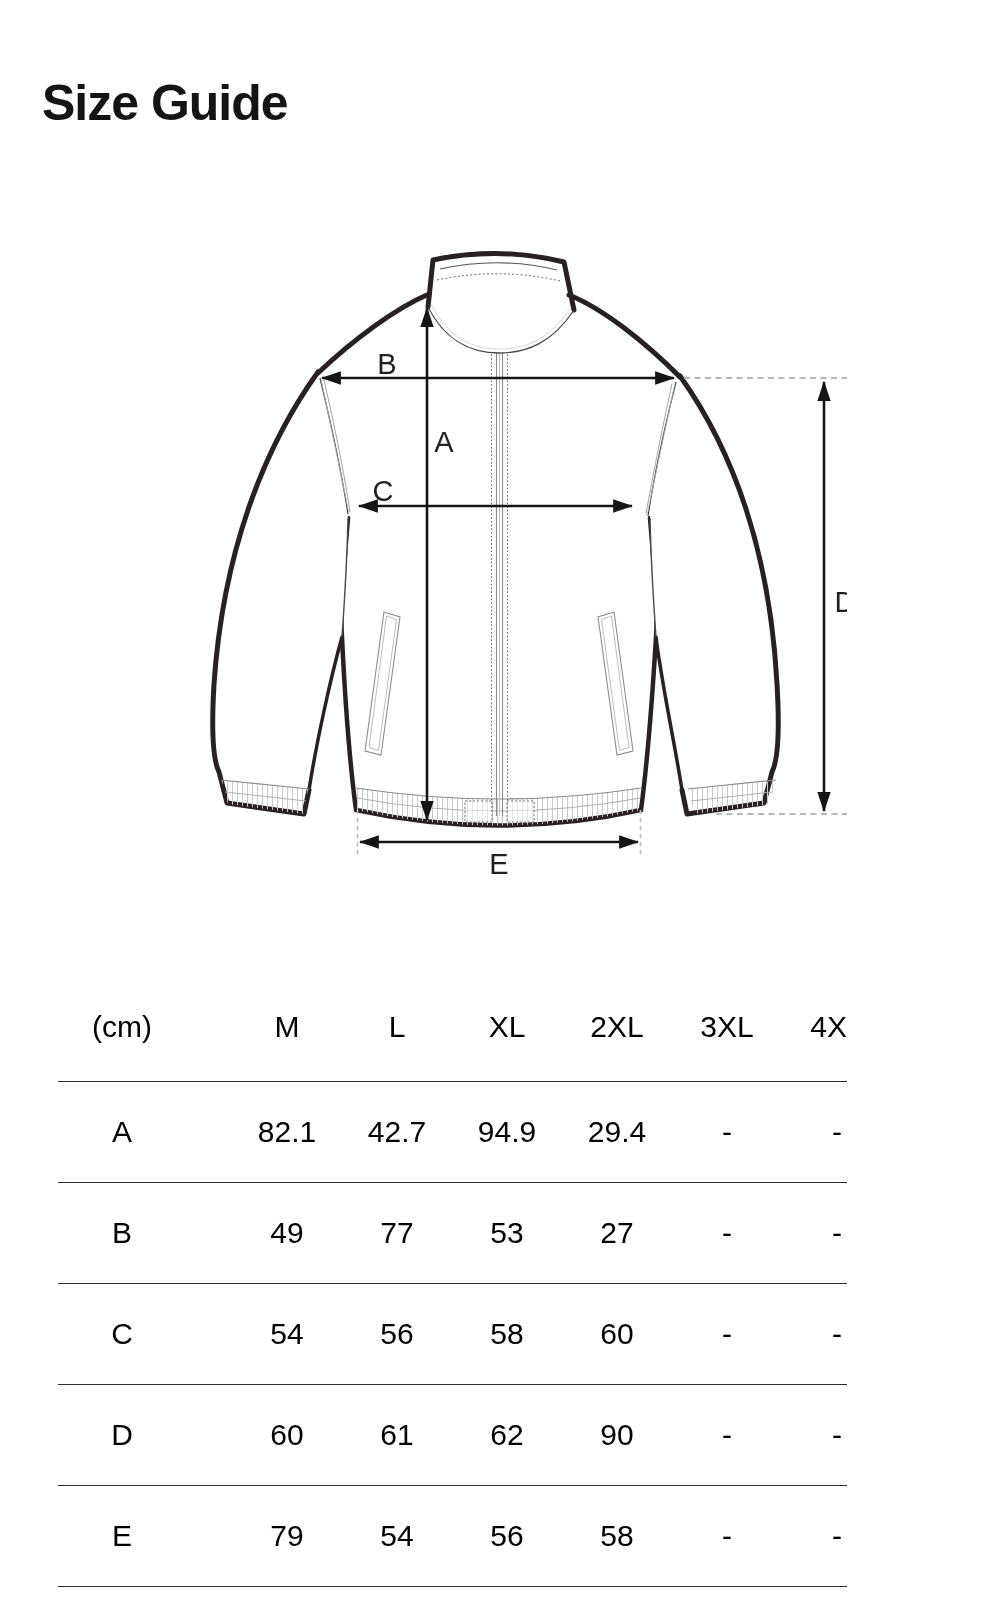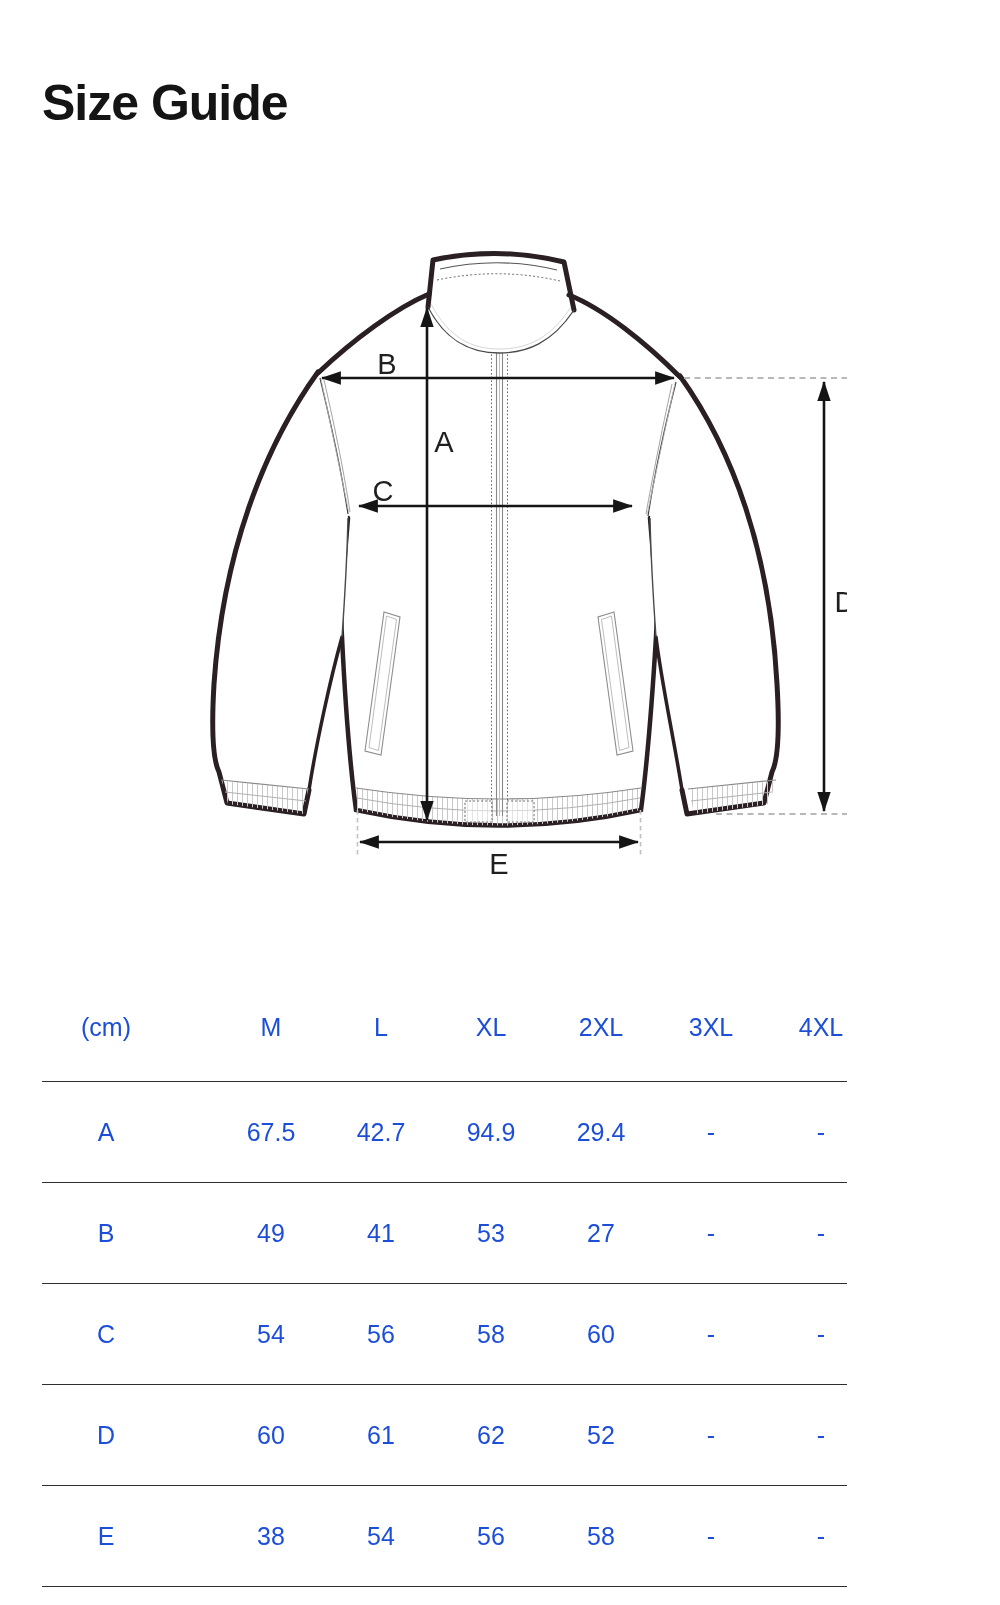--- a/index.html
+++ b/index.html
@@ -12,22 +12,22 @@
   .page-title {
     position:absolute; top:74px; left:42px; margin:0;
     font-size:50px; font-weight:700; letter-spacing:-1px; color:#141414;
   }
   .diagram-svg { position:absolute; top:200px; left:0; }
   .diagram-svg text {
     font-family:"Liberation Sans", sans-serif;
     font-size:29px; fill:#1f1f1f;
   }
   .size-table {
-    position:absolute; top:973px; left:42px; width:866px;
-    font-size:25px; color:#1d4ed8;
+    position:absolute; top:973px; left:58px; width:866px;
+    font-size:30px; color:#000000;
   }
   .t-row {
     display:grid;
     grid-template-columns:128px 46px 110px 110px 110px 110px 110px 110px;
     align-items:center; height:100px;
     border-top:1px solid #2e2e2e;
   }
   .t-row.t-header { height:108px; border-top:none; }
   .t-row:last-child { border-bottom:1px solid #2e2e2e; }
   .cell { text-align:center; white-space:nowrap; }
@@ -172,33 +172,33 @@
       <div class="cell">L</div>
       <div class="cell">XL</div>
       <div class="cell">2XL</div>
       <div class="cell">3XL</div>
       <div class="cell">4XL</div>
     </div>
 
     <div class="t-row">
       <div class="cell">A</div>
       <div class="cell"></div>
-      <div class="cell">67.5</div>
+      <div class="cell">82.1</div>
       <div class="cell">42.7</div>
       <div class="cell">94.9</div>
       <div class="cell">29.4</div>
       <div class="cell">-</div>
       <div class="cell">-</div>
     </div>
 
     <div class="t-row">
       <div class="cell">B</div>
       <div class="cell"></div>
       <div class="cell">49</div>
-      <div class="cell">41</div>
+      <div class="cell">77</div>
       <div class="cell">53</div>
       <div class="cell">27</div>
       <div class="cell">-</div>
       <div class="cell">-</div>
     </div>
 
     <div class="t-row">
       <div class="cell">C</div>
       <div class="cell"></div>
       <div class="cell">54</div>
@@ -208,29 +208,29 @@
       <div class="cell">-</div>
       <div class="cell">-</div>
     </div>
 
     <div class="t-row">
       <div class="cell">D</div>
       <div class="cell"></div>
       <div class="cell">60</div>
       <div class="cell">61</div>
       <div class="cell">62</div>
-      <div class="cell">52</div>
+      <div class="cell">90</div>
       <div class="cell">-</div>
       <div class="cell">-</div>
     </div>
 
     <div class="t-row">
       <div class="cell">E</div>
       <div class="cell"></div>
-      <div class="cell">38</div>
+      <div class="cell">79</div>
       <div class="cell">54</div>
       <div class="cell">56</div>
       <div class="cell">58</div>
       <div class="cell">-</div>
       <div class="cell">-</div>
     </div>
   </div>
 
 </div>
 

